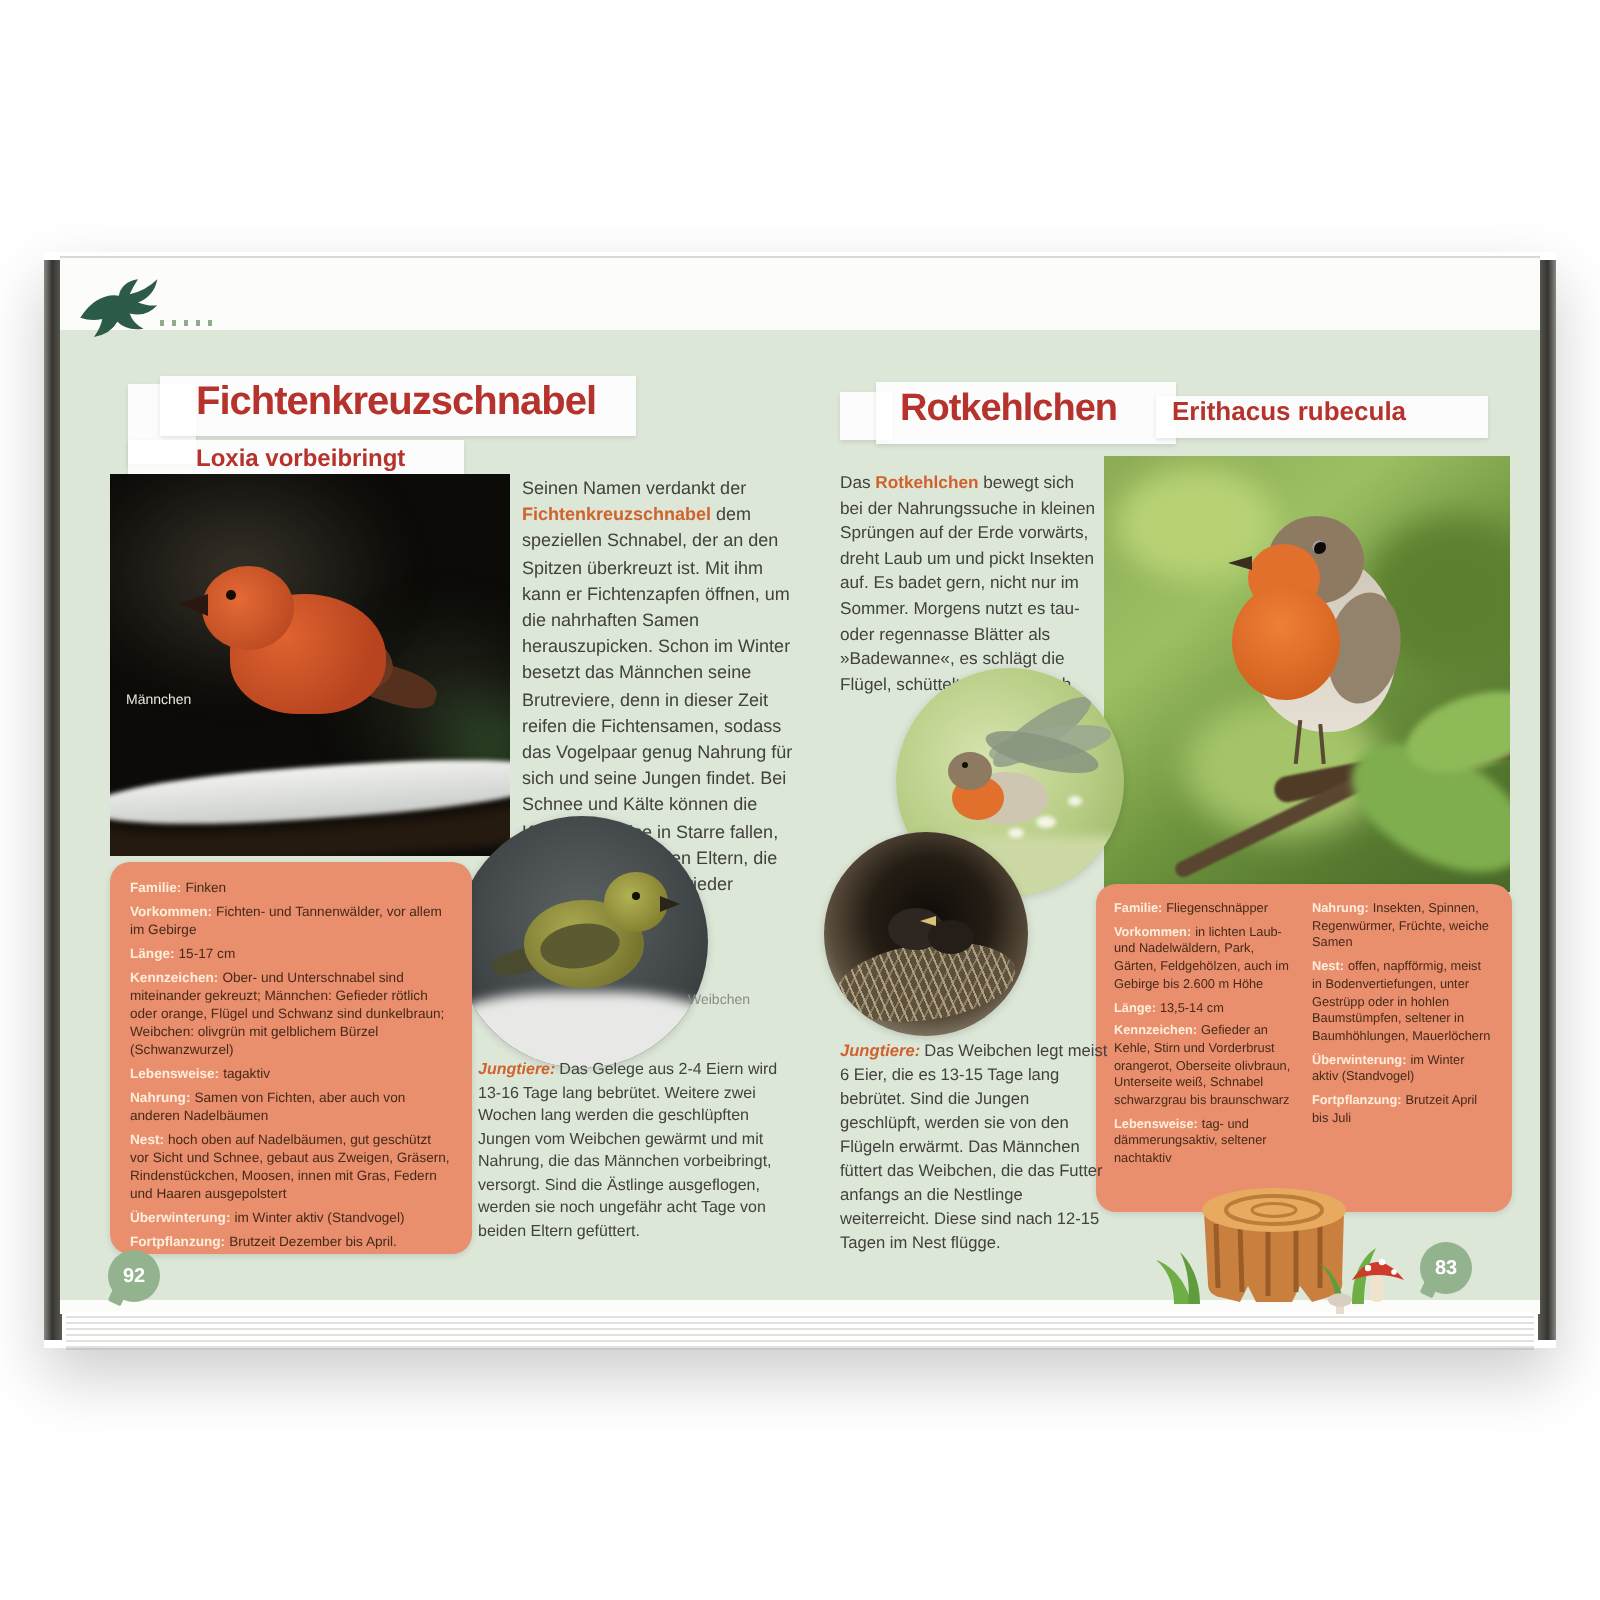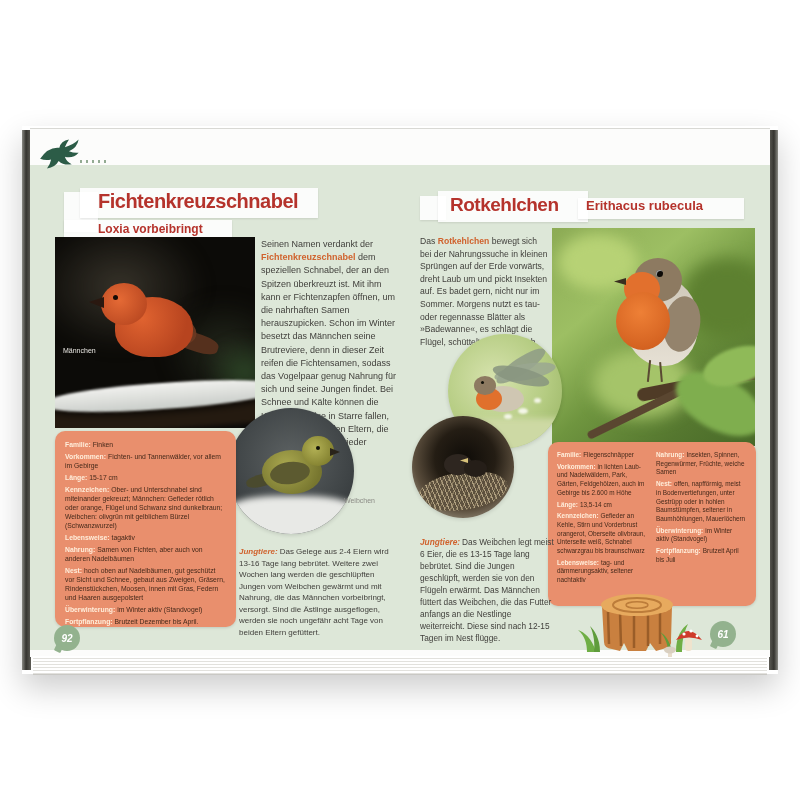--- a/index.html
+++ b/index.html
@@ -26,27 +26,27 @@
   .page-stack{left:33px;top:656px;width:734px;height:18px;background:
     repeating-linear-gradient(to bottom,#ffffff 0 2px,#e2e1dd 2px 3px);border-bottom:1px solid #c9c8c4;}
   .green{top:165px;width:370px;height:485px;background:var(--page-green);}
   .green.l{left:30px;} .green.r{left:400px;}
   
   .strip{background:rgba(255,255,255,.88);box-shadow:0 1px 2px rgba(0,0,0,.10);}
   .ttl{font-weight:bold;color:var(--red);letter-spacing:-.5px;white-space:nowrap;}
   .sci{font-weight:bold;color:var(--red);white-space:nowrap;}
   .body-txt{color:var(--text-dark);}
   .hl{color:var(--orange);font-weight:bold;}
-  .jt{color:var(--text-dark);margin-top:17px;}
+  .jt{color:var(--text-dark);}
   .jt .jlbl{color:var(--orange);font-style:italic;font-weight:bold;margin-right:2px;}
   .box{background:var(--salmon);border-radius:10px;color:#45291a;box-shadow:0 1px 3px rgba(0,0,0,.12);}
   .box p{margin:0 0 3px 0;}
   .box .lbl{color:var(--box-label);font-weight:bold;margin-right:2px;}
   .badge{background:var(--badge);border-radius:50%;color:#fff;display:flex;align-items:center;
-    justify-content:center;font-weight:bold;font-size:10px;font-style:italic;}
+    justify-content:center;font-weight:bold;font-size:10px;}
   .badge:after{content:"";position:absolute;left:1px;bottom:-1px;width:7px;height:7px;background:var(--badge);
     border-radius:1px;transform:rotate(25deg);}
   .caption-dark{color:#e9e7e2;font-size:7px;}
   .caption-grey{color:#8b8b85;font-size:7px;}
   .circle{border-radius:50%;overflow:hidden;box-shadow:0 1px 4px rgba(0,0,0,.15);}
   .dots{background:repeating-linear-gradient(to right,rgba(120,150,120,.8) 0 2px,transparent 2px 6px);}
   
   .p-crossbill{background:#0c0b08;overflow:hidden;}
   .p-crossbill div{position:absolute;}
   .cb-amb{left:-20px;top:-16px;width:170px;height:130px;background:radial-gradient(closest-side,#37332a,transparent);filter:blur(8px);}
@@ -277,15 +277,15 @@
       <circle cx="112" cy="48" r="1.6" fill="#fff"></circle>
       <circle cx="119" cy="45" r="1.6" fill="#fff"></circle>
       <circle cx="125" cy="50" r="1.4" fill="#fff"></circle>
     </g>
     <g>
       <rect x="96" y="64" width="4" height="7" fill="#e8ddcc"></rect>
       <ellipse cx="98" cy="64" rx="6" ry="3.4" fill="#d9cfc0"></ellipse>
     </g>
   </svg>
 
-  <div class="abs badge" style="left:710px;top:621px;width:26px;height:26px;">61</div>
+  <div class="abs badge" style="left:710px;top:621px;width:26px;height:26px;">83</div>
 
 </div>
 
 </body></html>

